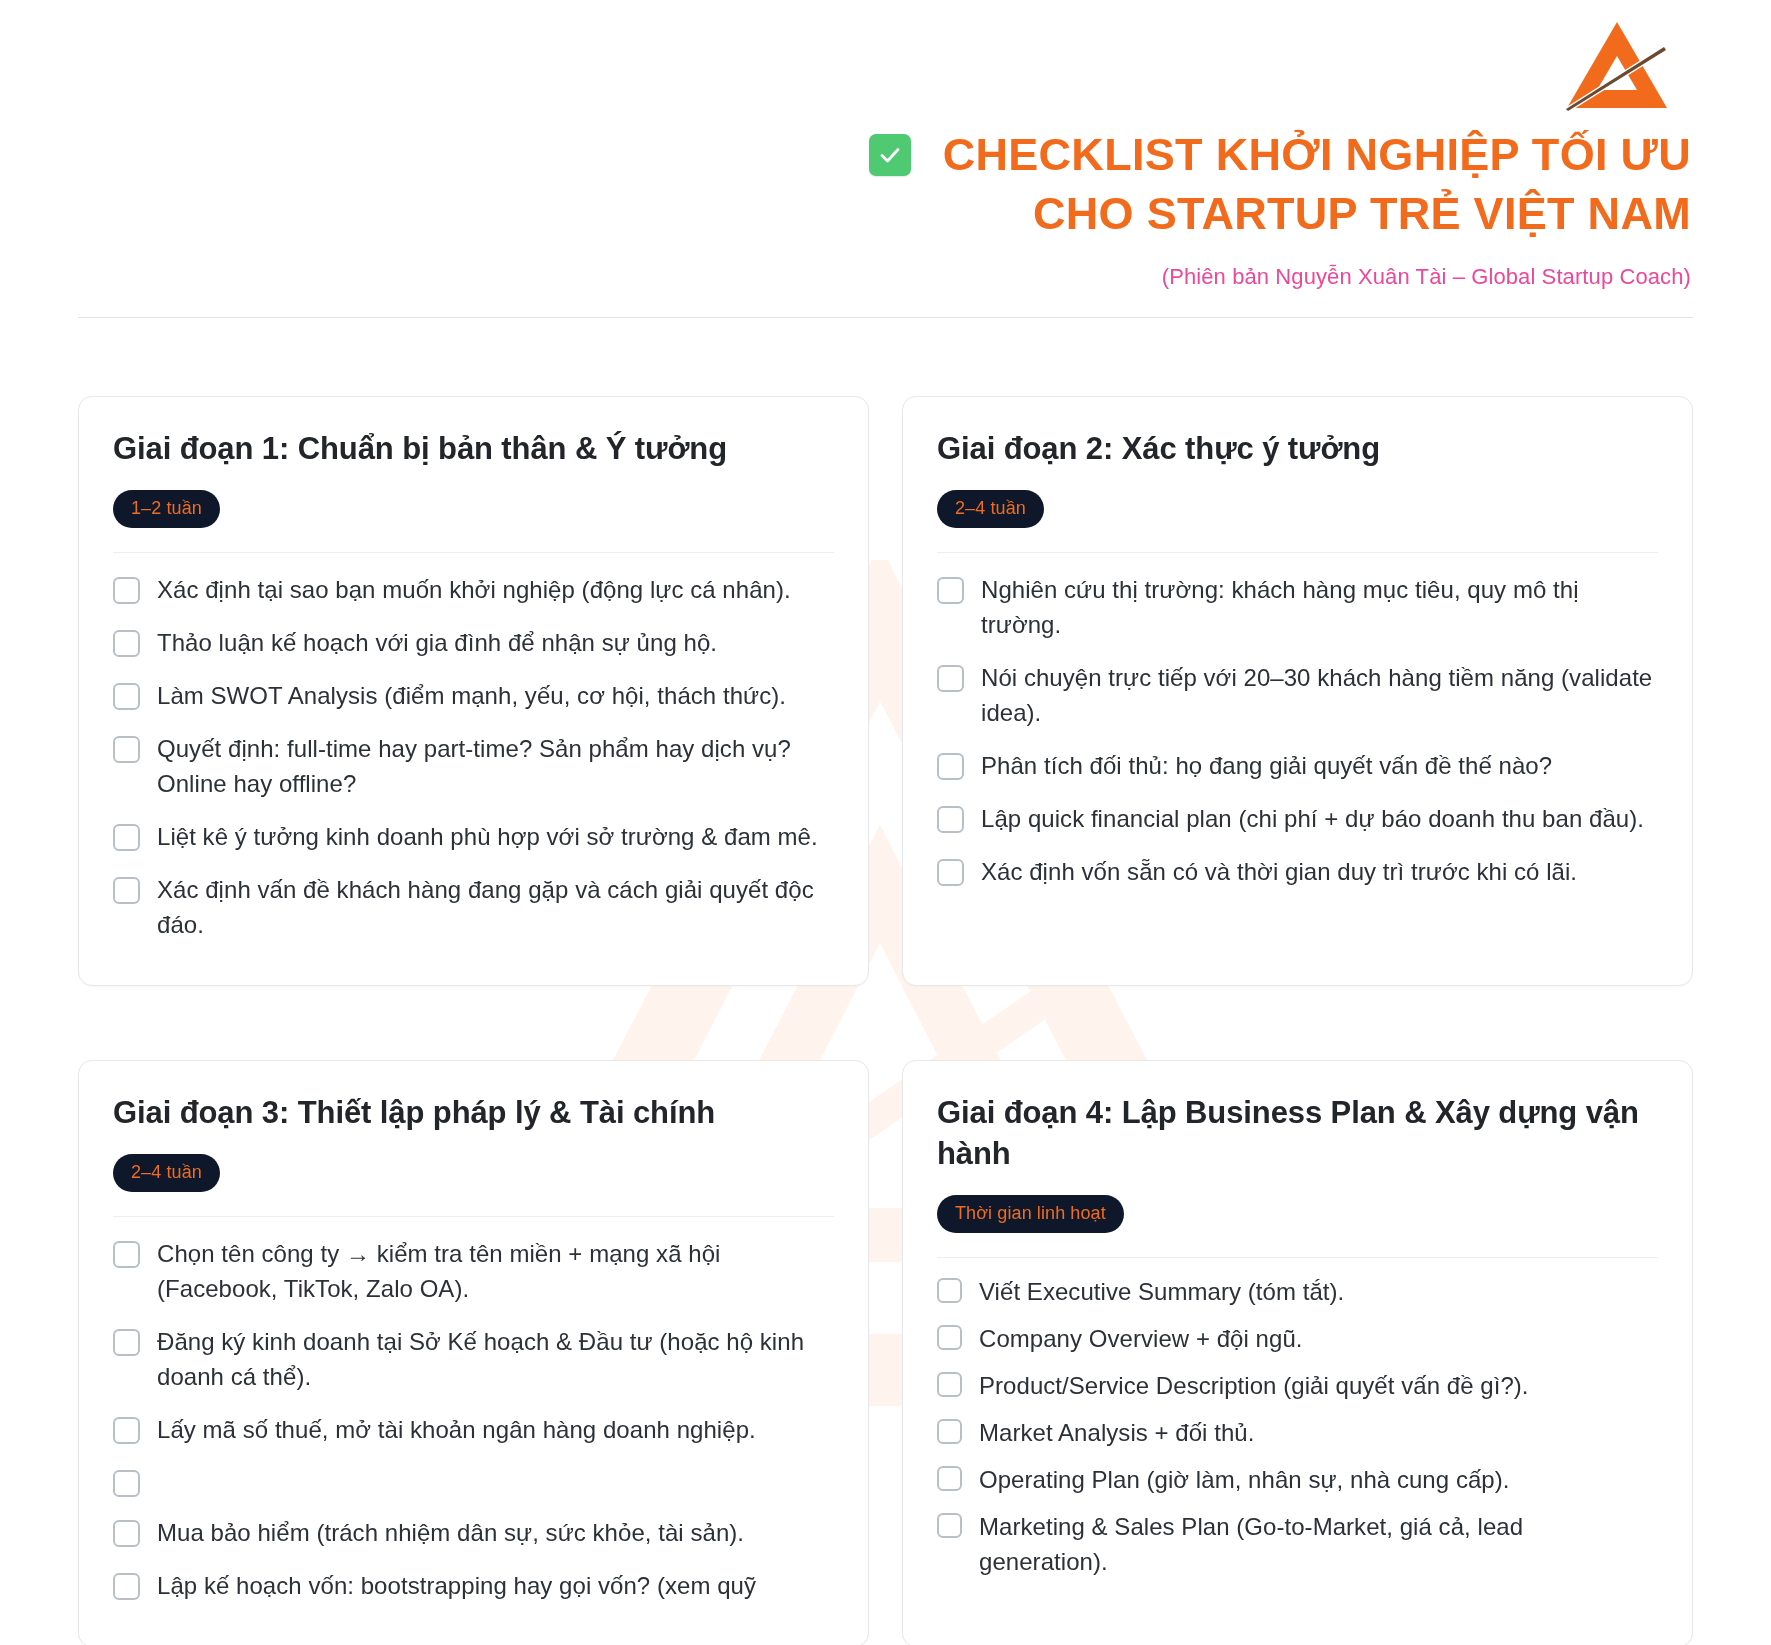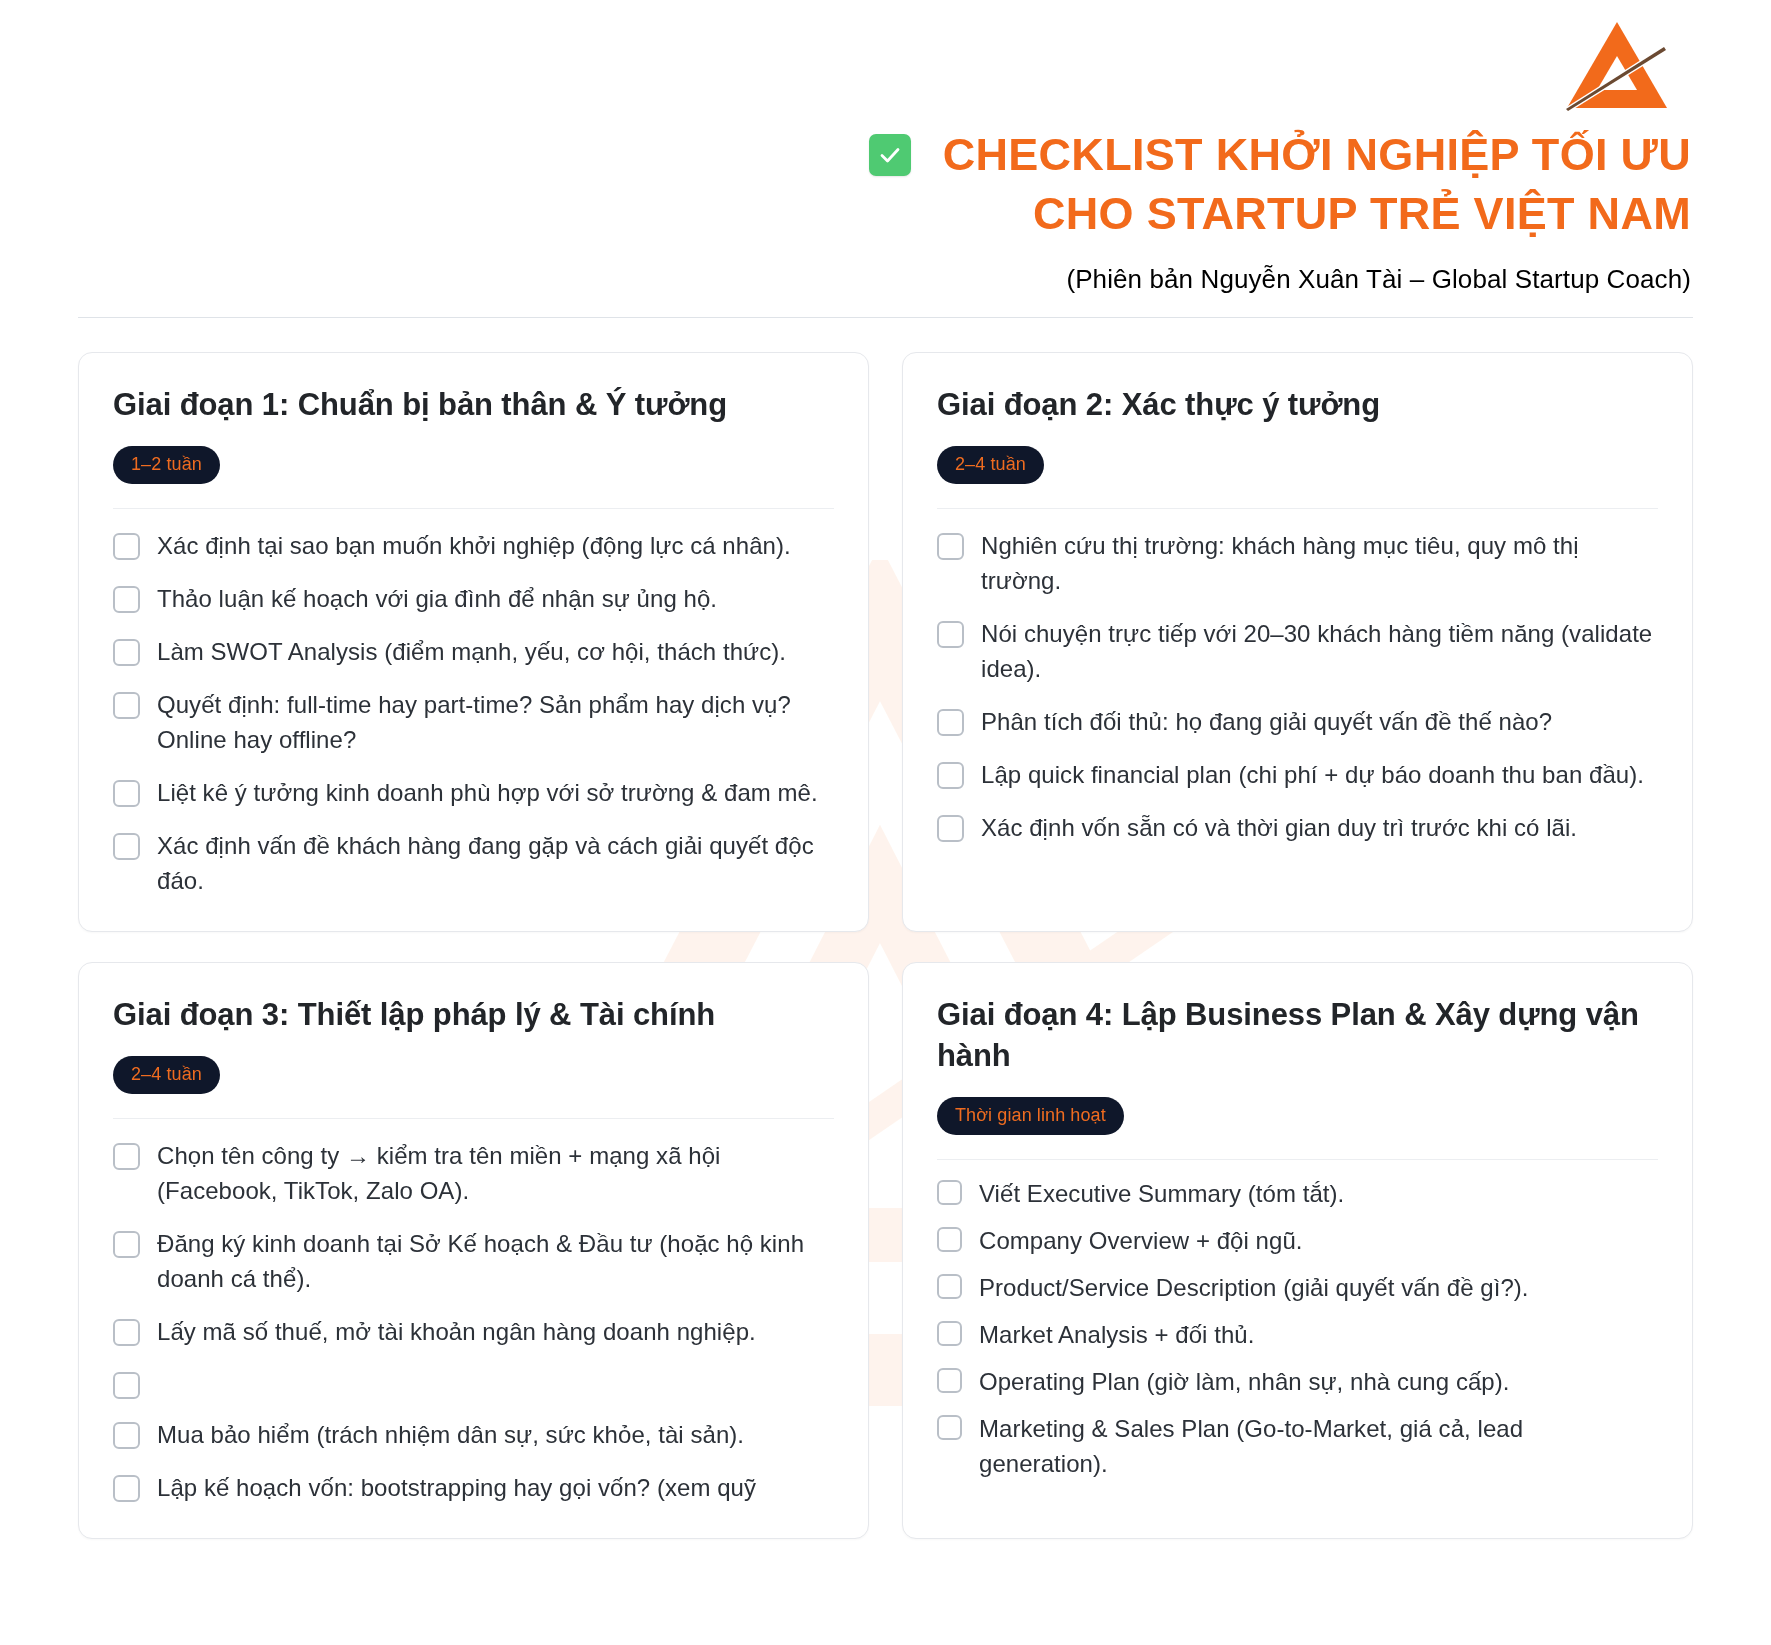--- a/index.html
+++ b/index.html
@@ -84,22 +84,22 @@
     text-transform: uppercase;
     white-space: nowrap;
   }
 
   .title-line-2 {
     margin-top: 4px;
   }
 
   .subtitle {
     margin-top: 22px;
-    font-size: 26px;
-    color: #000000;
+    font-size: 22px;
+    color: #ec4899;
     font-weight: 400;
     letter-spacing: 0.1px;
     white-space: nowrap;
   }
 
   .header-rule {
     position: absolute;
     left: 78px;
     right: 78px;
     bottom: 34px;
@@ -114,22 +114,23 @@
     display: grid;
     grid-template-columns: 1fr 1fr;
     gap: 30px 33px;
     padding: 0 78px;
   }
 
   .card {
     background: #ffffff;
     border: 1px solid #e6e8ec;
     border-radius: 14px;
-    padding: 32px 34px 24px 34px;
+    padding: 32px 34px 34px 34px;
     box-shadow: 0 1px 2px rgba(16,24,40,0.03);
+    margin-top: 44px;
   }
 
   .card-title {
     font-size: 31px;
     font-weight: 700;
     color: #222529;
     line-height: 1.32;
     letter-spacing: -0.1px;
   }
 

